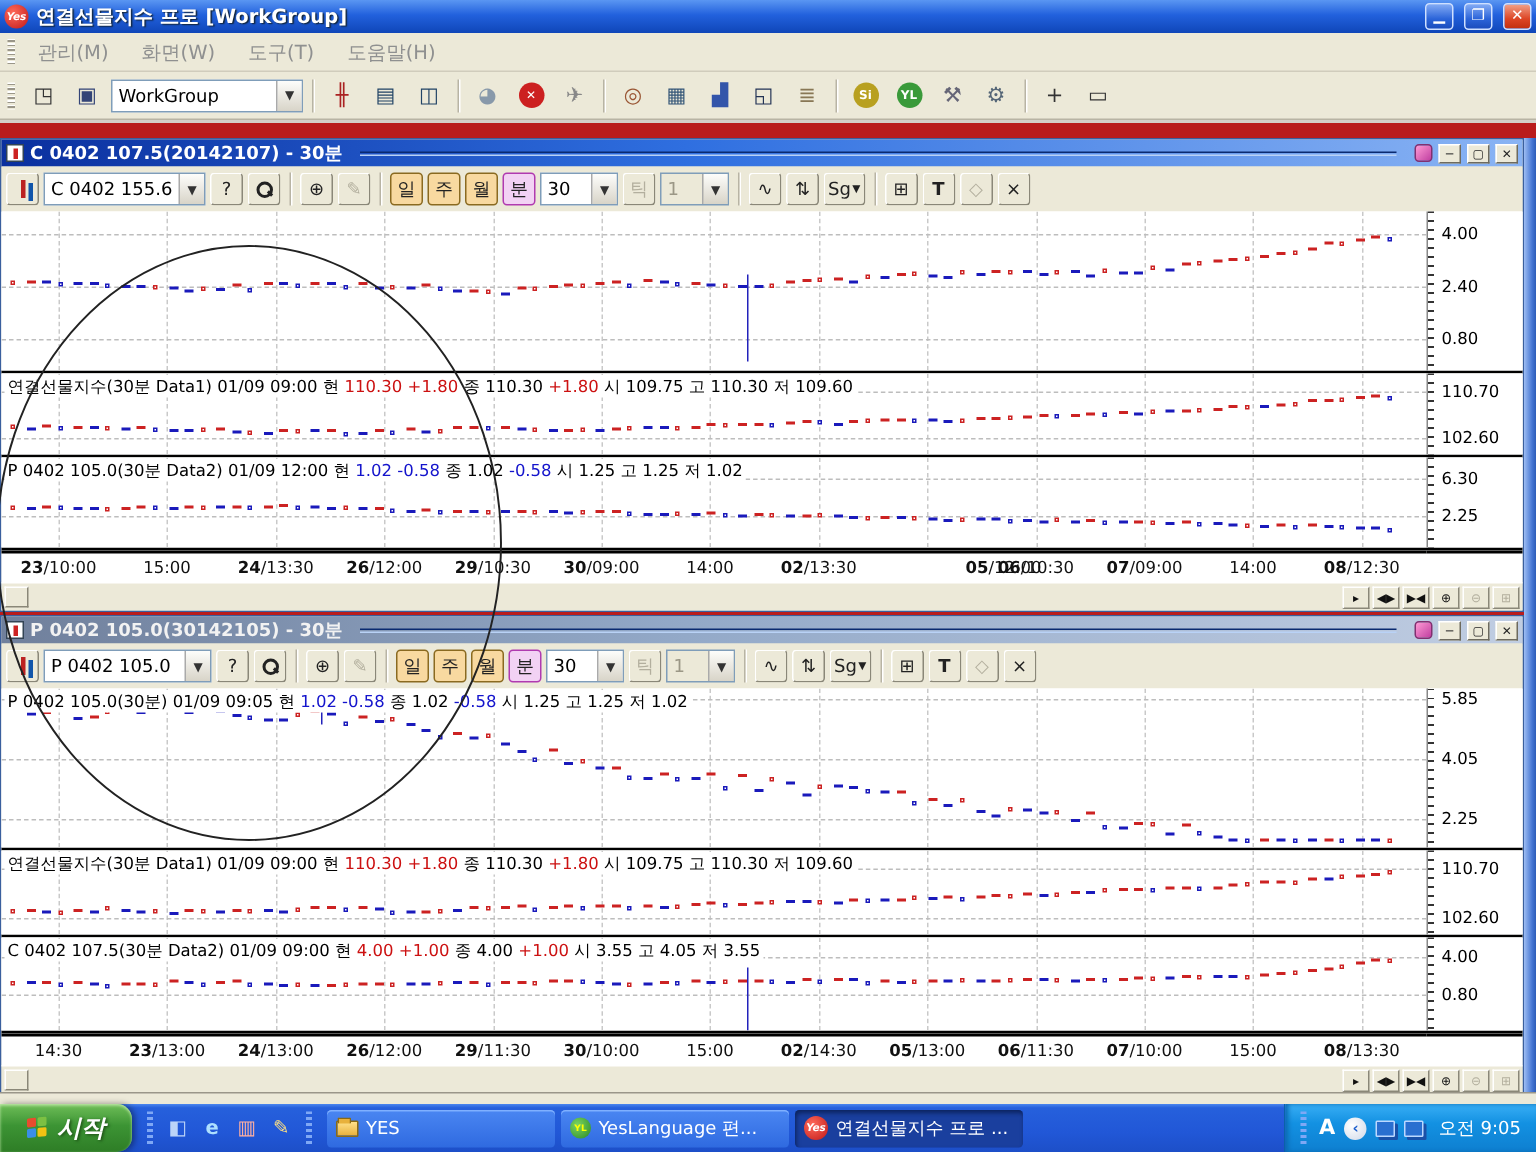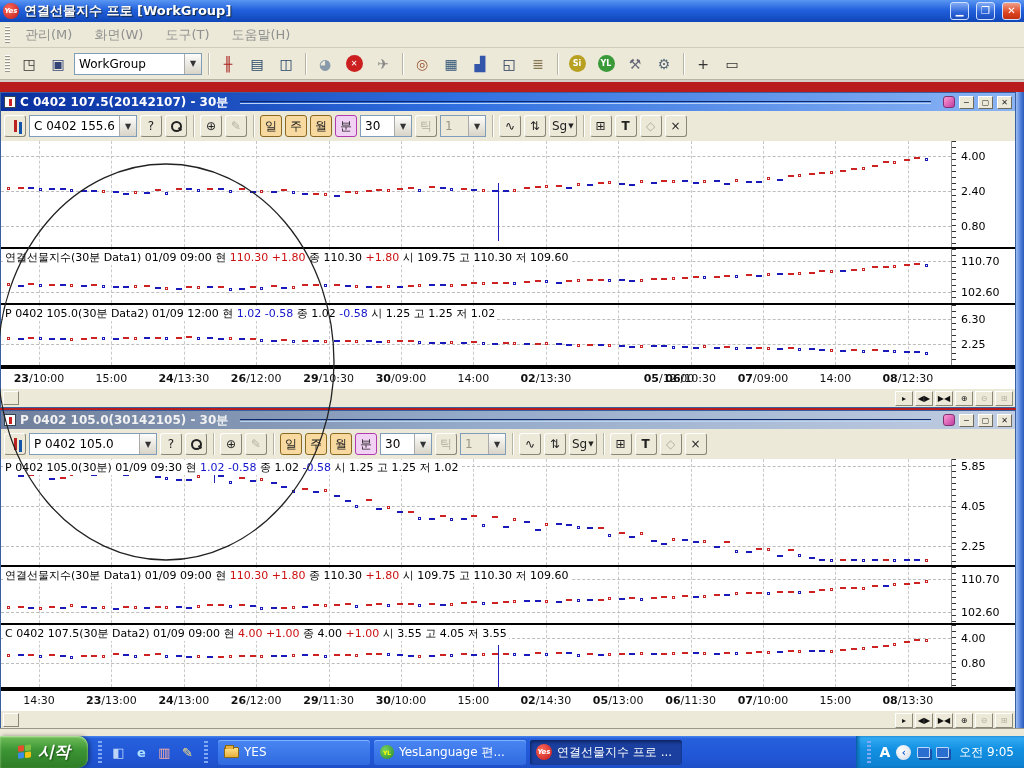--- a/index.html
+++ b/index.html
@@ -585,21 +585,21 @@
           <span class="groove"></span>
           <span class="pin-ic"></span>
           <span class="mini-btn">─</span>
           <span class="mini-btn">▢</span>
           <span class="mini-btn">✕</span>
         </div>
         <div class="cw-toolbar">
           <span class="c-btn">
             <span style="display: inline-block; width: 3px; height: 12px; background: rgb(187, 34, 34); box-shadow: rgb(17, 85, 170) 5px 2px 0px;"></span>
           </span>
-          <div class="combo" style="width: 128px; justify-content: flex-end;">
+          <div class="combo" style="width: 112px; justify-content: flex-end;">
             <span class="val">P 0402 105.0</span>
             <span class="arrow">▼</span>
           </div>
           <span class="c-btn">?</span>
           <span class="c-btn">
             <i class="ic-mag"></i>
           </span>
           <span class="tb-sep"></span>
           <span class="c-btn">⊕</span>
           <span class="c-btn disabled">✎</span>
@@ -638,21 +638,21 @@
             <i class="gridv" style="left: 472.4px;"></i>
             <i class="gridv" style="left: 544.8px;"></i>
             <i class="gridv" style="left: 617.2px;"></i>
             <i class="gridv" style="left: 689.6px;"></i>
             <i class="gridv" style="left: 762px;"></i>
             <i class="gridv" style="left: 834.4px;"></i>
             <i class="gridv" style="left: 906.8px;"></i>
             <i class="gridh" style="top: 7px;"></i>
             <i class="gridh" style="top: 47px;"></i>
             <i class="gridh" style="top: 87px;"></i>
-            <div class="info-line"><span class="k">P 0402 105.0(30분) 01/09 09:30  </span><span class="k">현 </span><span class="b">1.02 -0.58</span><span class="k">  종 1.02 </span><span class="b">-0.58</span><span class="k">  시 1.25 고 1.25 저 1.02</span></div>
+            <div class="info-line"><span class="k">P 0402 105.0(30분) 01/09 09:05  </span><span class="k">현 </span><span class="b">1.02 -0.58</span><span class="k">  종 1.02 </span><span class="b">-0.58</span><span class="k">  시 1.25 고 1.25 저 1.02</span></div>
             <i class="candle sq" style="left: 6px; top: 10.9073px; border-color: rgb(204, 34, 34);"></i>
             <i class="candle dash" style="left: 16.55px; top: 15.7949px; background: rgb(26, 26, 187);"></i>
             <i class="candle dash" style="left: 27.1px; top: 14.9366px; background: rgb(204, 34, 34);"></i>
             <i class="candle sq" style="left: 37.65px; top: 11.6886px; border-color: rgb(204, 34, 34);"></i>
             <i class="candle dash" style="left: 48.2px; top: 18.5385px; background: rgb(26, 26, 187);"></i>
             <i class="candle dash" style="left: 58.75px; top: 18.4787px; background: rgb(204, 34, 34);"></i>
             <i class="candle sq" style="left: 69.3px; top: 13.6284px; border-color: rgb(204, 34, 34);"></i>
             <i class="candle dash" style="left: 79.85px; top: 13.0003px; background: rgb(204, 34, 34);"></i>
             <i class="candle dash" style="left: 90.4px; top: 14.8348px; background: rgb(26, 26, 187);"></i>
             <i class="candle sq" style="left: 100.95px; top: 8.65288px; border-color: rgb(204, 34, 34);"></i>

